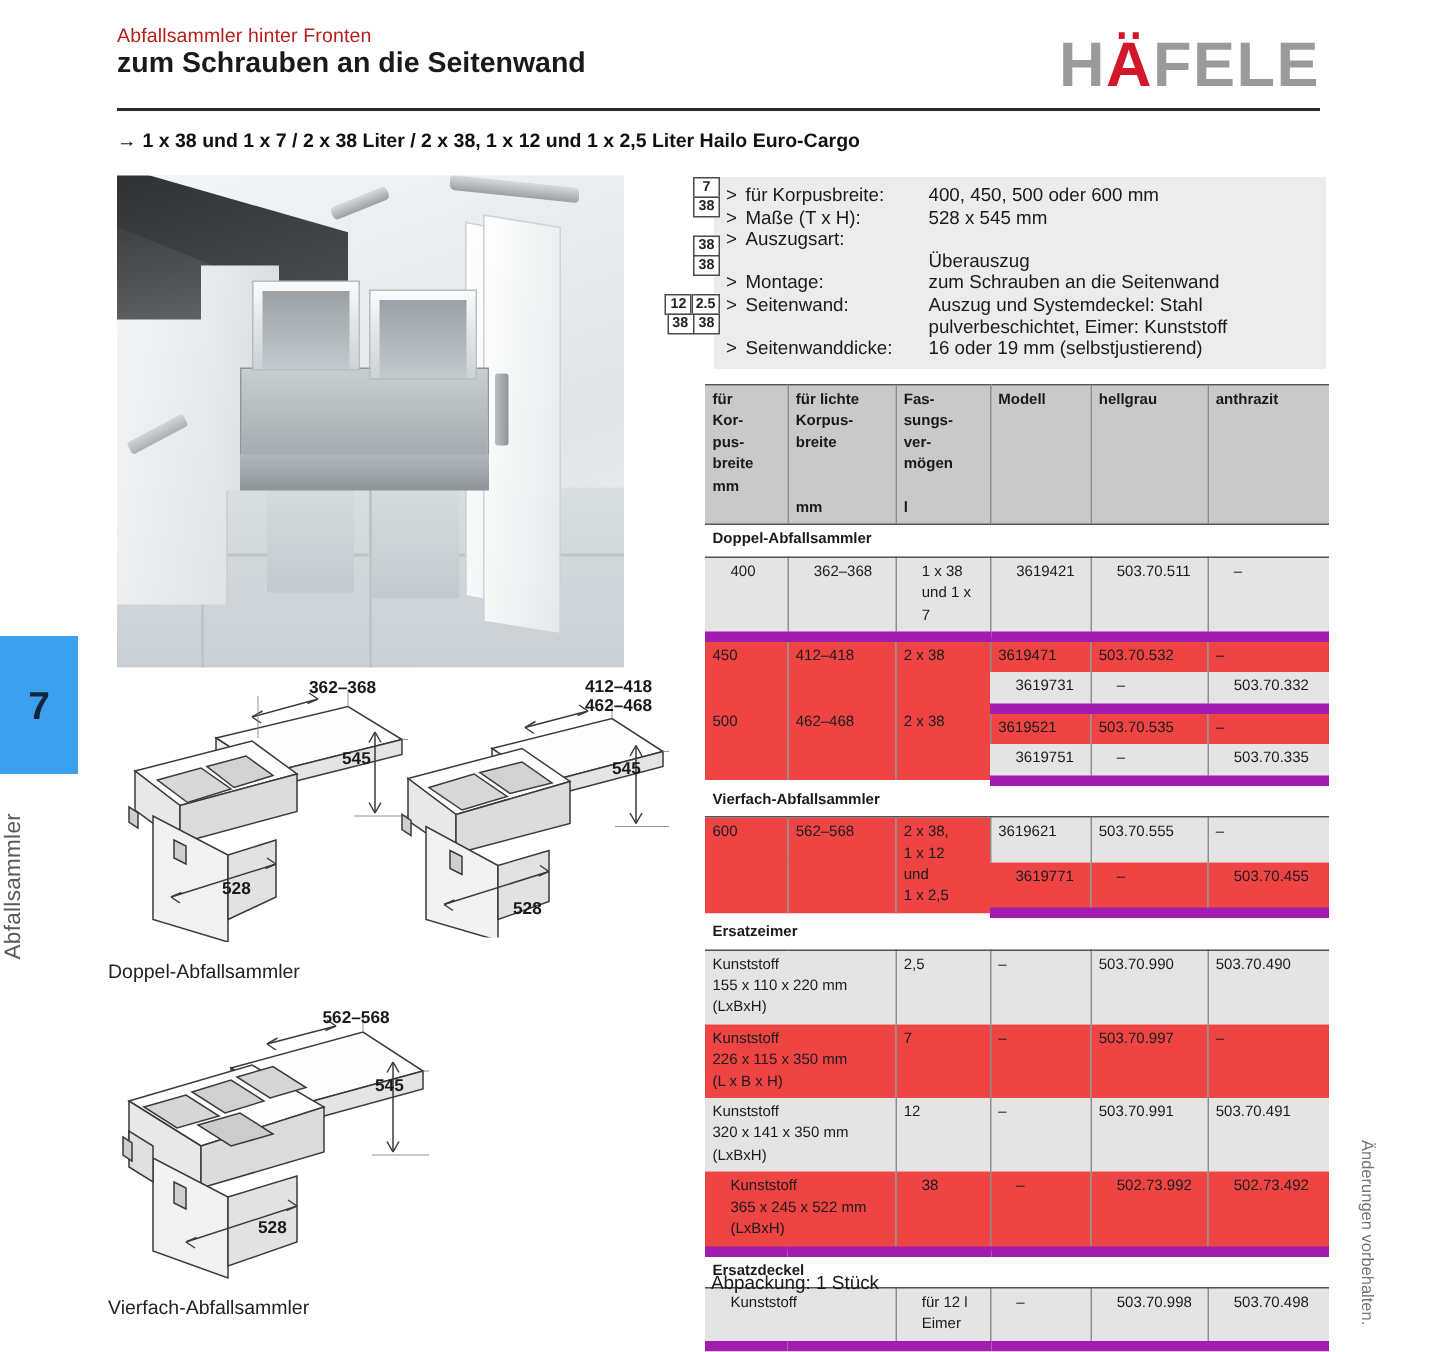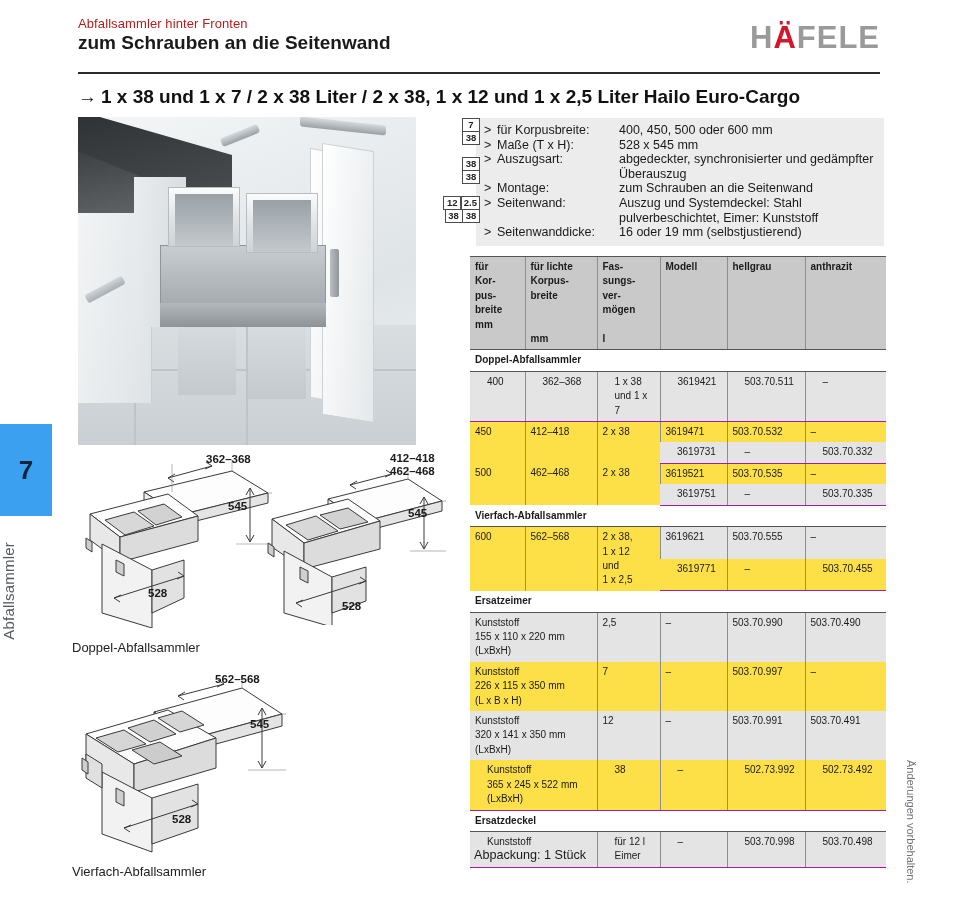--- a/index.html
+++ b/index.html
@@ -28,29 +28,29 @@
     letter-spacing: .2px;
     text-align: left;
   }
 
   
   #header { position: absolute; left: 78px; top: 16px; width: 802px; }
   .hdr-line1 { font-size: 13px; color: #b91c1c; letter-spacing: .1px; }
   .hdr-line2 { font-size: 19px; font-weight: bold; color: #1a1a1a; margin-top: 1px; }
   #logo {
     position: absolute; right: 0; top: 6px;
-    font-size: 31px; font-weight: bold; letter-spacing: 1px;
+    font-size: 42px; font-weight: bold; letter-spacing: 1px;
     color: #9a9a9a; line-height: 1;
   }
   #logo .red { color: #d4162a; }
   #rule { position: absolute; left: 78px; top: 72px; width: 802px; height: 2px; background: #2b2b2b; }
 
   #subtitle {
     position: absolute; left: 78px; top: 86px; width: 810px;
-    font-size: 19px; font-weight: bold; color: #111;
+    font-size: 13px; font-weight: bold; color: #111;
   }
   #subtitle .arrow { font-weight: normal; padding-right: 4px; }
 
   
   #photo {
     position: absolute; left: 78px; top: 117px; width: 338px; height: 328px;
     overflow: hidden; background: #e9ecee;
   }
   .ph-wall { position:absolute; inset:0;
     background: linear-gradient(160deg,#f4f6f7 0%,#e6eaec 38%,#dfe4e7 60%,#eef1f2 100%); }
@@ -123,22 +123,22 @@
   #table { position: absolute; left: 470px; top: 256px; width: 416px;
            font-size: 10px; border-collapse: collapse; }
   #table td, #table th { vertical-align: top; padding: 3px 5px 3px 5px;
            border-left: 1px solid #8d8d8d; line-height: 14.4px; text-align:left; }
   #table tr.hdr td { background:#c9c9c9; border-top:1px solid #555; border-bottom:1px solid #555;
            font-weight:bold; height:86px; }
   #table td:first-child, #table th:first-child { border-left: none; }
   #table tr.sect td { background:#ffffff; font-weight:bold; border-left:none;
            border-bottom:1px solid #555; padding:3px 5px; }
   #table tr.shade td { background:#e4e4e4; }
-  #table tr.plain td { background:#fde047; }
-  #table tr.botline td { border-bottom: 1px solid #a21caf; padding-left: 17px; }
+  #table tr.plain td { background:#ef4444; }
+  #table tr.botline td { border-bottom: 7px solid #a21caf; padding-left: 17px; }
   #abpack { position:absolute; left:474px; font-size:12.6px; color:#1a1a1a; }
 
   
   .dwg { position:absolute; }
   .dwg svg { display:block; }
   .dwg-cap { font-size: 13px; color:#222; }
 
   
   #vnote {
     position:absolute; left:905px; top:760px;
@@ -230,21 +230,20 @@
       <span class="spec-value">400, 450, 500 oder 600 mm</span>
     </div>
     <div class="spec-row">
       <span class="spec-gt">&gt;</span>
       <span class="spec-label">Maße (T x H):</span>
       <span class="spec-value">528 x 545 mm</span>
     </div>
     <div class="spec-row">
       <span class="spec-gt">&gt;</span>
       <span class="spec-label">Auszugsart:</span>
-      <span class="spec-value">abgedeckter, synchronisierter und gedämpfter</span>
     </div>
     <div class="spec-cont">Überauszug</div>
     <div class="spec-row">
       <span class="spec-gt">&gt;</span>
       <span class="spec-label">Montage:</span>
       <span class="spec-value">zum Schrauben an die Seitenwand</span>
     </div>
     <div class="spec-row">
       <span class="spec-gt">&gt;</span>
       <span class="spec-label">Seitenwand:</span>

